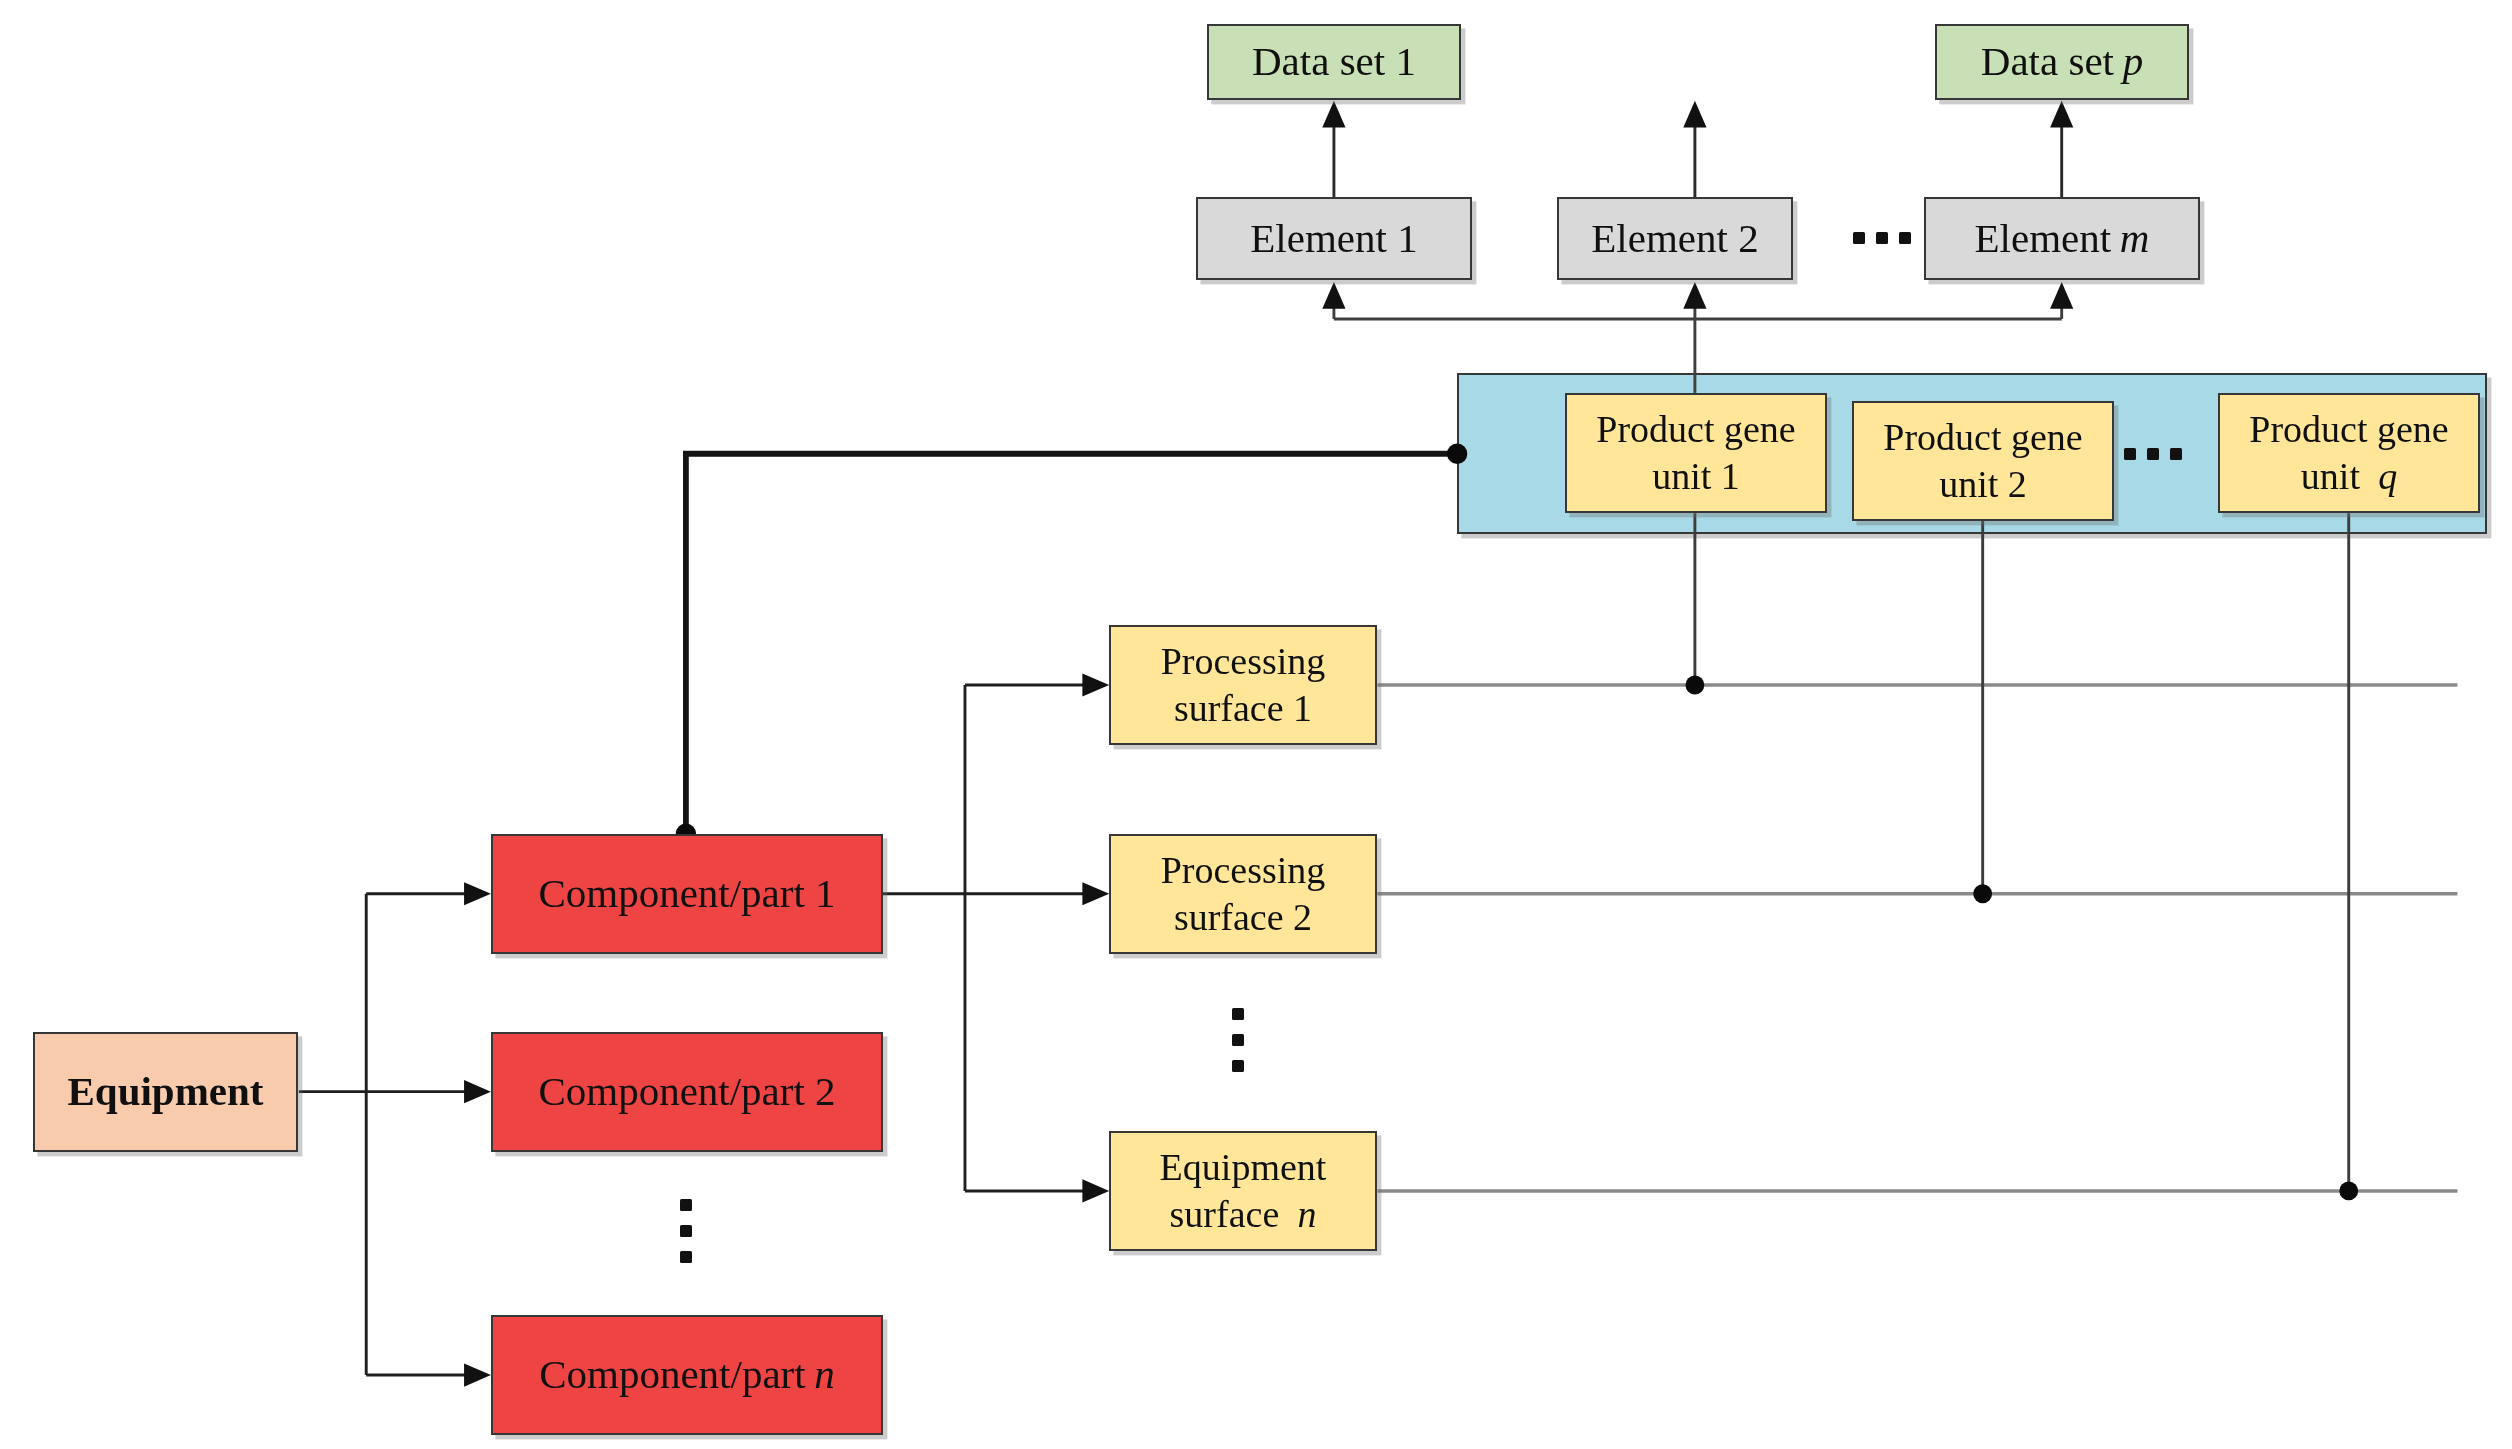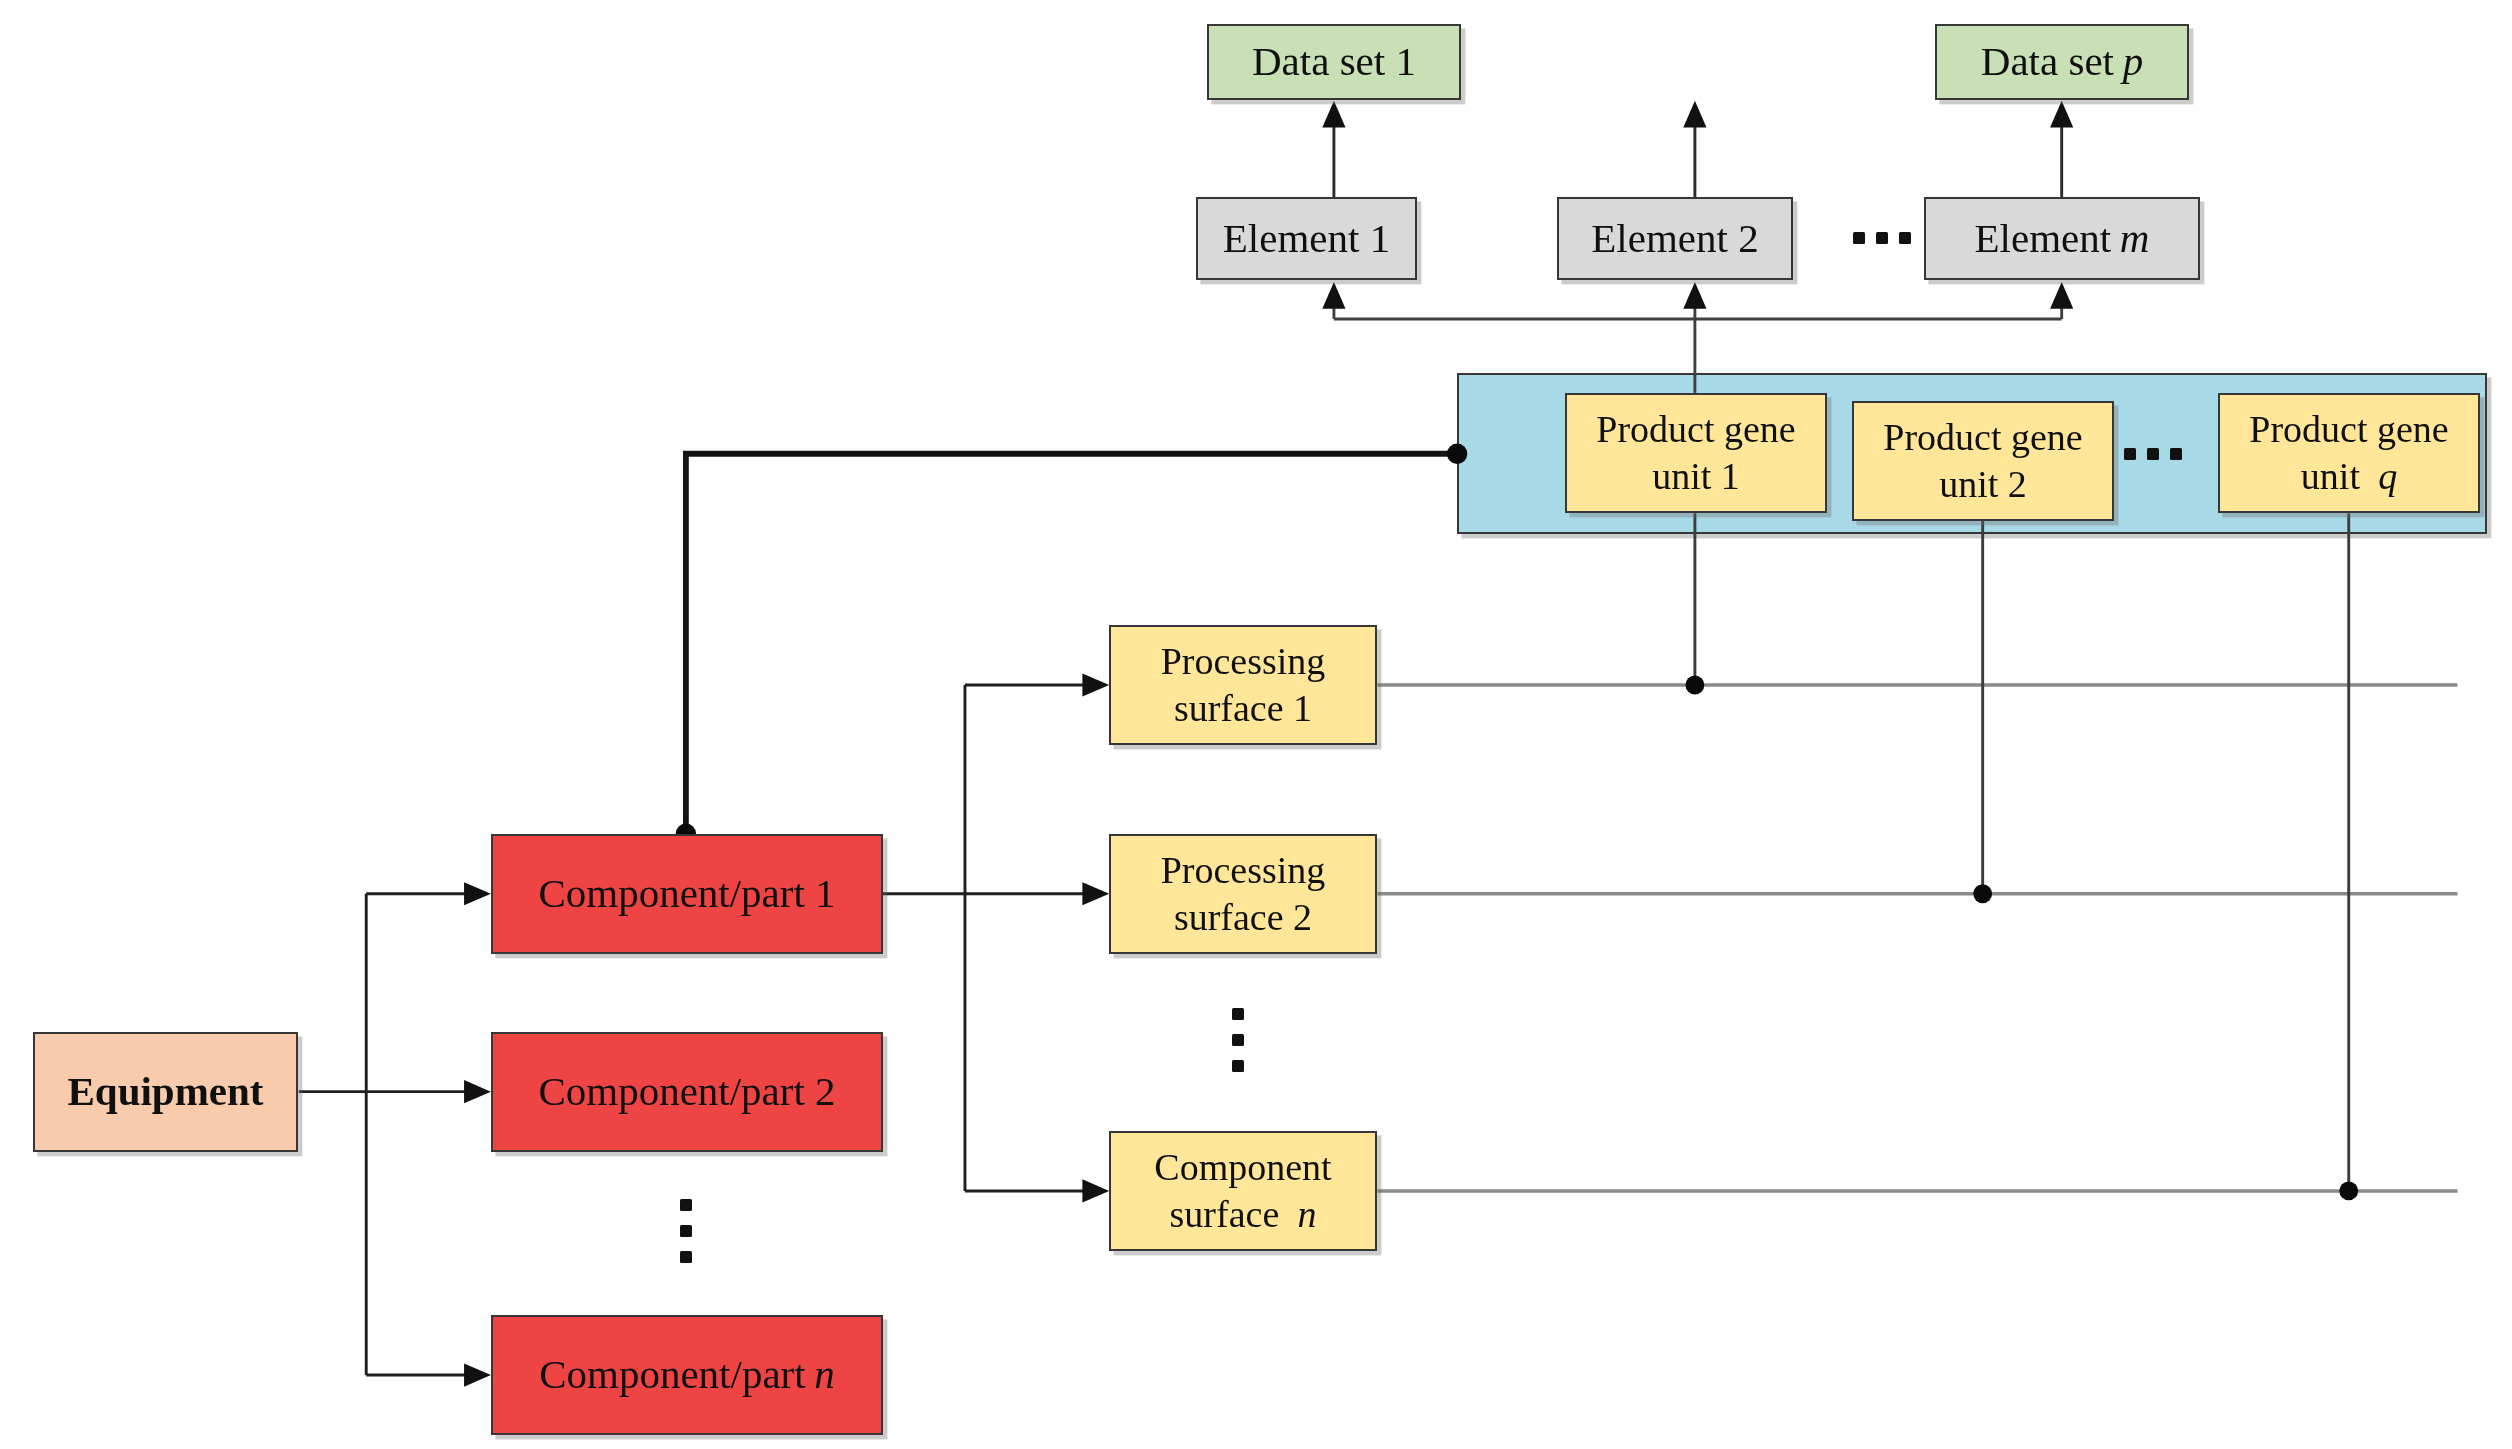--- a/index.html
+++ b/index.html
@@ -42,21 +42,21 @@
   #eq  {left:33px;  top:1032px;width:265px;height:120px;font-weight:bold;}
   #c1  {left:491px; top:834px;width:392px;height:120px;}
   #c2  {left:491px; top:1032px;width:392px;height:120px;}
   #cn  {left:491px; top:1315px;width:392px;height:120px;}
   #ps1 {left:1109px;top:625px; width:268px;height:120px;}
   #ps2 {left:1109px;top:834px;width:268px;height:120px;}
   #psn {left:1109px;top:1131px;width:268px;height:120px;}
   #pgu1{left:1565px;top:393px; width:262px;height:120px;}
   #pgu2{left:1852px;top:393px; width:262px;height:120px;margin-top:8px;}
   #pguq{left:2218px;top:393px; width:262px;height:120px;}
-  #e1  {left:1196px;top:197px; width:221px;height:83px;}
+  #e1  {left:1196px;top:197px; width:276px;height:83px;}
   #e2  {left:1557px;top:197px; width:236px;height:83px;}
   #em  {left:1924px;top:197px; width:276px;height:83px;}
   #ds1 {left:1207px;top:24px;  width:254px;height:76px;}
   #ds2 {left:1568px;top:24px;  width:254px;height:76px;}
   #dsp {left:1935px;top:24px;  width:254px;height:76px;}
   
   .vdots,.hdots{position:absolute;display:flex;z-index:3;}
   .vdots{flex-direction:column;gap:14.5px;}
   .hdots{flex-direction:row;gap:11.6px;}
   .dot{width:11.6px;height:11.6px;background:#111;border-radius:1.5px;}
@@ -182,21 +182,21 @@
     <span class="dot"></span>
   </div>
 
   <div class="node yellow twoline" id="ps1">
     <span><span>Processing surface 1</span></span>
   </div>
   <div class="node yellow twoline" id="ps2">
     <span><span>Processing surface 2</span></span>
   </div>
   <div class="node yellow twoline" id="psn">
-    <span><span>Component surface </span><i class="var">n</i></span>
+    <span><span>Equipment surface </span><i class="var">n</i></span>
   </div>
   <div class="vdots" id="ps-vdots" aria-label="⋮">
     <span class="dot"></span>
     <span class="dot"></span>
     <span class="dot"></span>
   </div>
 
   <div class="node blue oneline" id="c1">
     <span>Component/part 1</span>
   </div>

